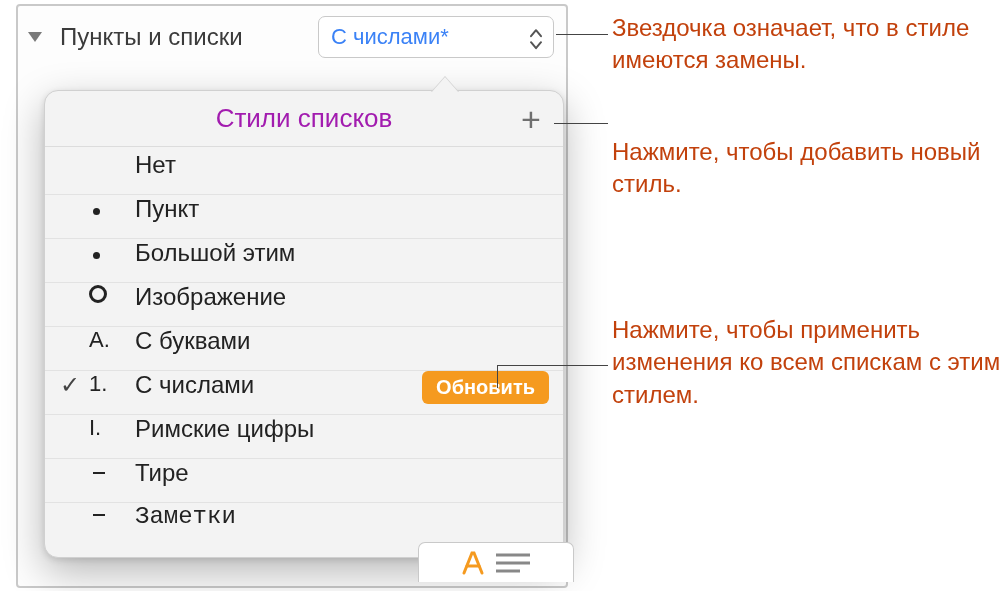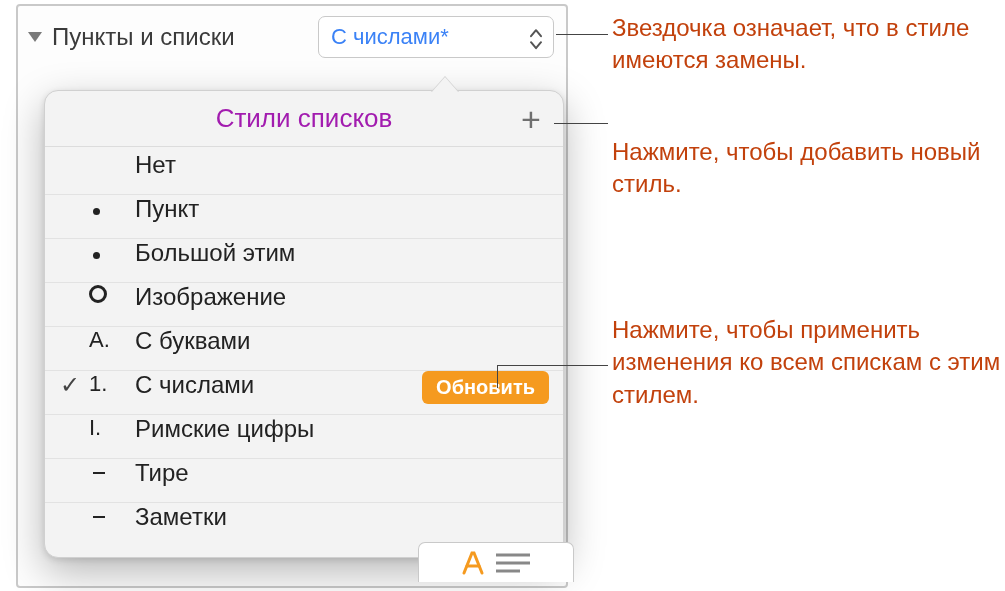--- a/index.html
+++ b/index.html
@@ -19,21 +19,21 @@
     width: 552px;
     height: 584px;
     border: 2px solid #c9c9c9;
     border-radius: 4px;
     background: #fdfdfd;
   }
   .section-header {
     display: flex;
     align-items: center;
     padding: 10px 12px 8px 10px;
-    gap: 10px;
+    gap: 18px;
   }
   .disclosure {
     width: 0; height: 0;
     border-left: 7px solid transparent;
     border-right: 7px solid transparent;
     border-top: 10px solid #7a7a7a;
   }
   .section-title {
     font-size: 24px;
     color: #3b3b3b;
@@ -116,21 +116,21 @@
   .style-row {
     display: flex;
     align-items: flex-start;
     height: 44px;
     border-bottom: 1px solid #e2e2e2;
     padding: 0 14px 0 6px;
     font-size: 24px;
     color: #222;
     cursor: pointer;
   }
-  .style-row:last-child { border-bottom: none; }
+  .style-row:last-child { border-bottom: none; font-family: Liberation Mono, monospace; }
   .check-col {
     width: 38px;
     display: flex;
     justify-content: center;
     color: #444;
   }
   .marker-col {
     width: 46px;
     text-align: left;
     color: #222;

